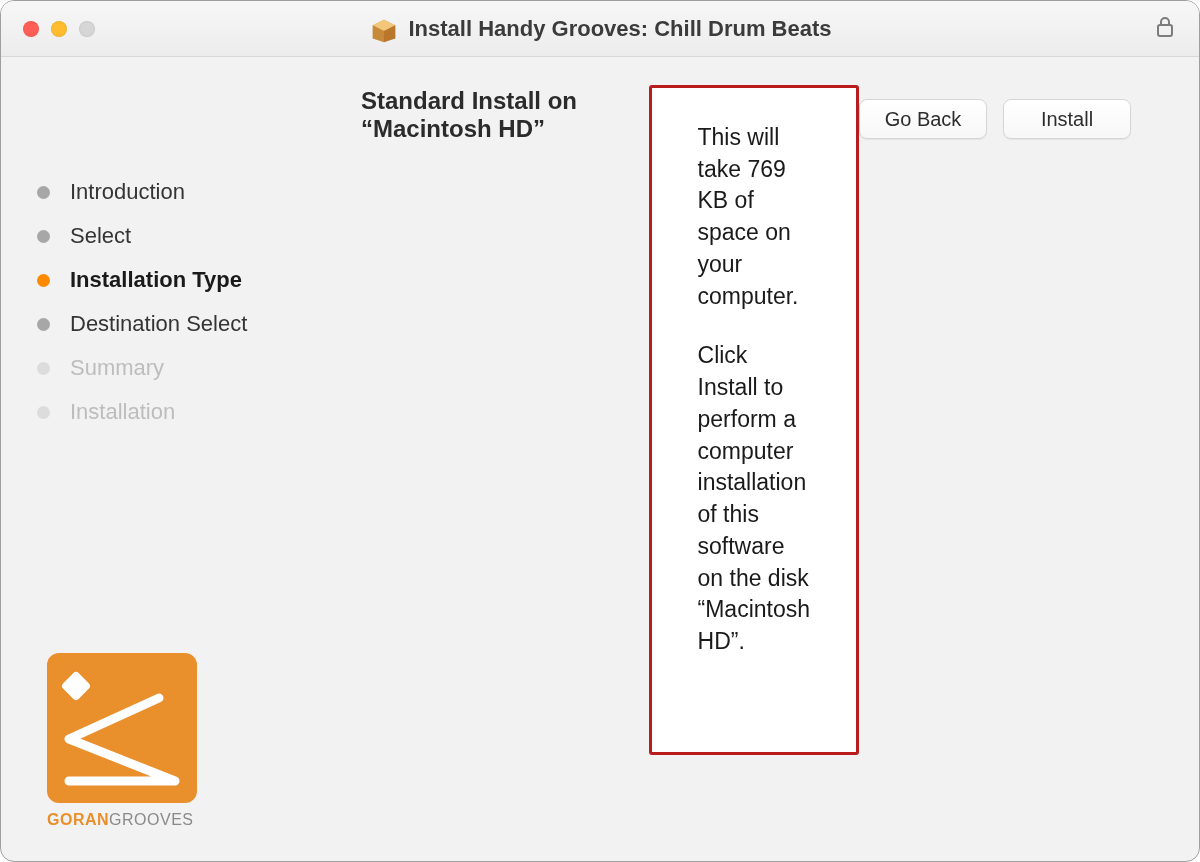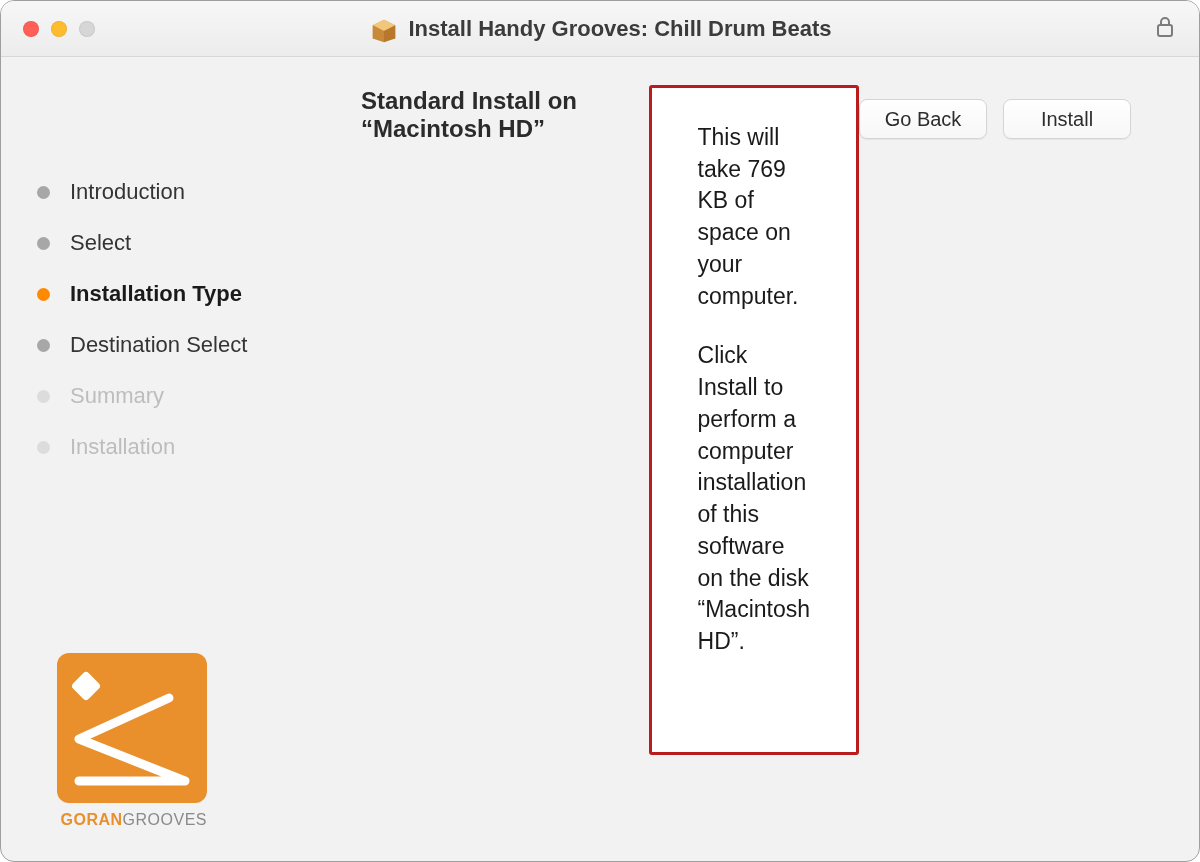--- a/index.html
+++ b/index.html
@@ -65,35 +65,35 @@
     display: flex;
     padding: 0;
   }
   .sidebar {
     width: 356px;
     padding: 32px 10px 24px 36px;
     display: flex;
     flex-direction: column;
     justify-content: space-between;
   }
-  .steps { list-style:none; display:flex; flex-direction:column; gap:25px; margin-top:90px;}
+  .steps { list-style:none; display:flex; flex-direction:column; gap:18px; margin-top:90px;}
   .step {
     display:flex; align-items:center; gap:20px;
     font-size:22px; color:#343434;
   }
   .step .dot {
     width:13px; height:13px; border-radius:50%; background:#a7a7a7;
     flex-shrink:0;
   }
   .step.current { font-weight:700; color:#1a1a1a; }
   .step.current .dot { background:#ff8a00; }
   .step.future { color:#bdbdbd; }
   .step.future .dot { background:#dcdcdc; }
 
-  .brand { width:160px; text-align:right; margin-left:10px; margin-bottom:8px;}
+  .brand { width:160px; text-align:left; margin-left:10px; margin-bottom:8px;}
   .brand svg { width:150px; height:150px; }
   .brand-text { font-size:16px; letter-spacing:0.5px; color:#8a8a8a; margin-top:4px;}
   .brand-text .g1 { color:#e98f2c; font-weight:600; }
   .brand-text .g2 { color:#8a8a8a; font-weight:400; }
 
   .main {
     flex:1;
     padding: 28px 40px 0 0;
     display:flex;
     flex-direction:row;

